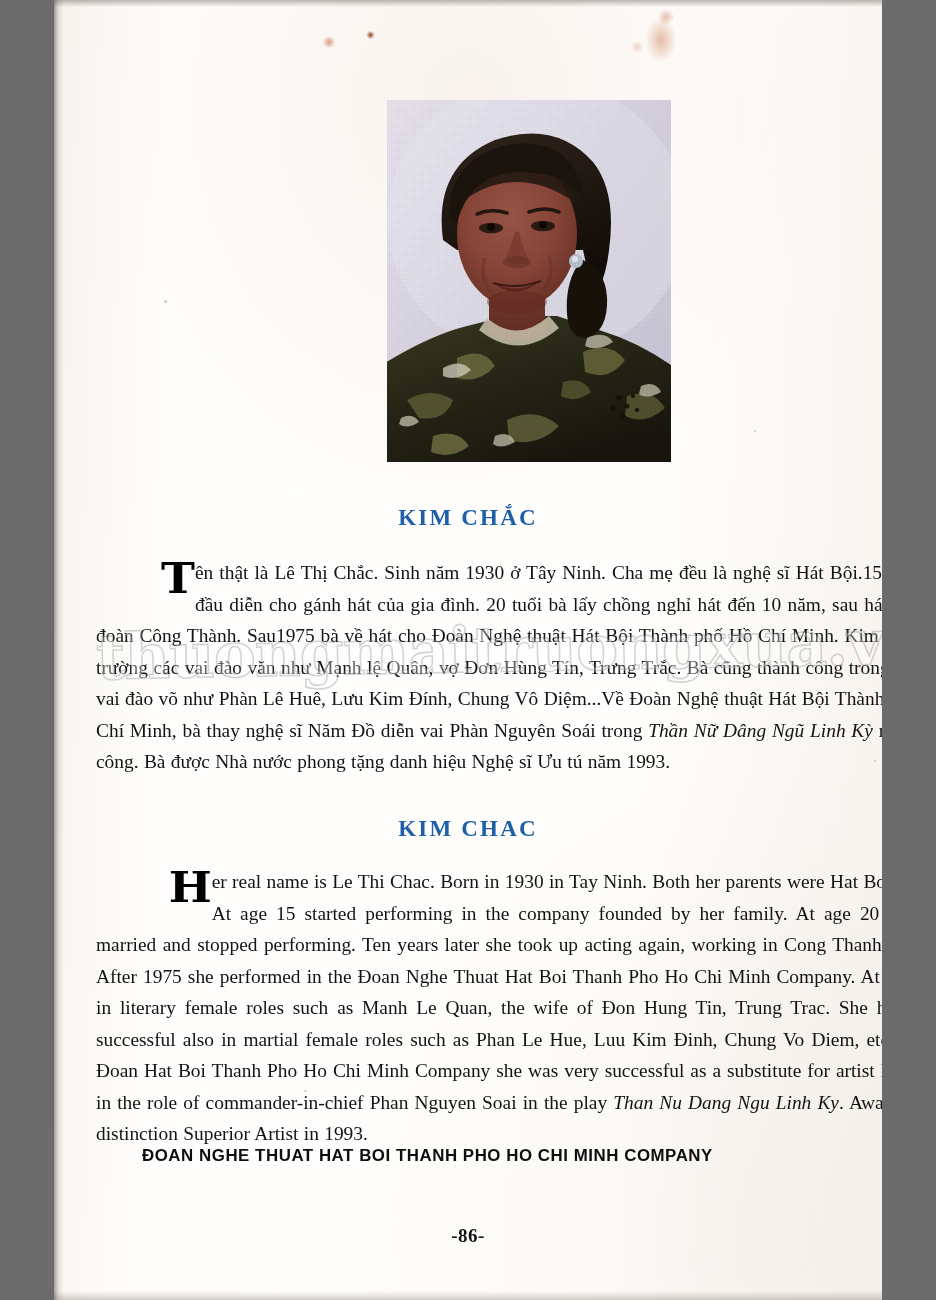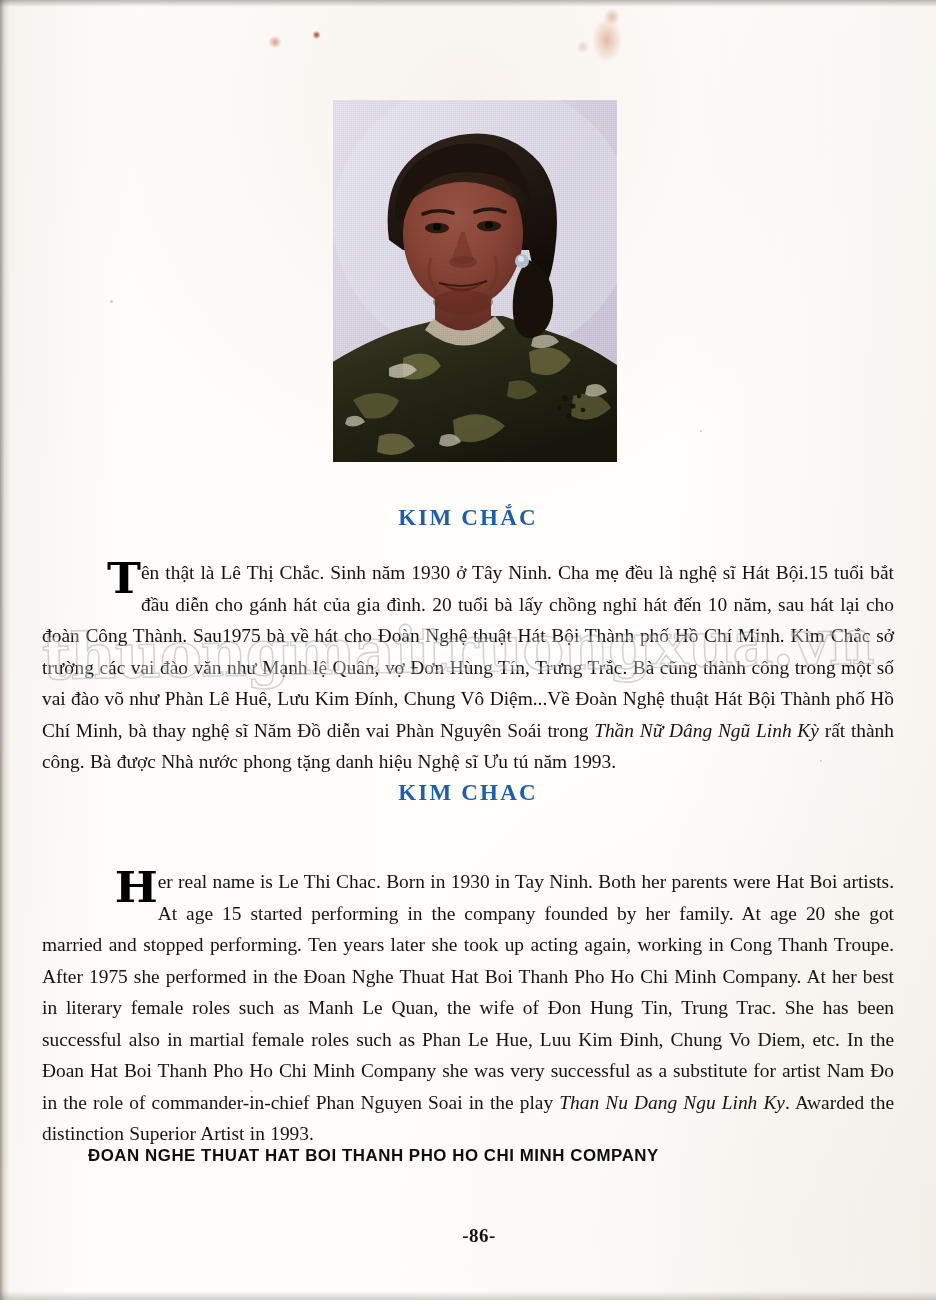--- a/index.html
+++ b/index.html
@@ -3,21 +3,21 @@
 <meta charset="utf-8">
 <style>
   html, body {
     margin: 0;
     padding: 0;
     background: #6b6b6b;
   }
 
   .page {
     position: relative;
-    width: 936px;
+    width: 828px;
     height: 1300px;
     margin: 0 auto;
     background: #f0abfc;
     overflow: hidden;
     font-family: "Liberation Serif", serif;
     color: #141414;
   }
 
   
   .paper-tint {
@@ -96,21 +96,21 @@
     left: 0;
     width: 100%;
     text-align: center;
     color: #1d5fa8;
     font-family: "Liberation Serif", serif;
     font-weight: bold;
     font-size: 23px;
     letter-spacing: 2.2px;
   }
   .heading.vn { top: 505px; }
-  .heading.en { top: 780px; }
+  .heading.en { top: 816px; }
 
   
   .body-text {
     position: absolute;
     left: 42px;
     width: 852px;
     text-align: justify;
     font-size: 19.4px;
     line-height: 31.5px;
     color: #131313;
@@ -172,21 +172,20 @@
     position: absolute;
     left: 0;
     top: 1225px;
     width: 100%;
     text-align: center;
     font-family: "Liberation Serif", serif;
     font-weight: bold;
     font-size: 19px;
     color: #111;
     letter-spacing: 0.5px;
-    margin-left: 11px;
   }
 
   
   .speck { position: absolute; background: rgba(90,80,70,0.28); border-radius: 50%; pointer-events: none; }
 </style>
 </head>
 <body>
 
 <div class="page">
 

